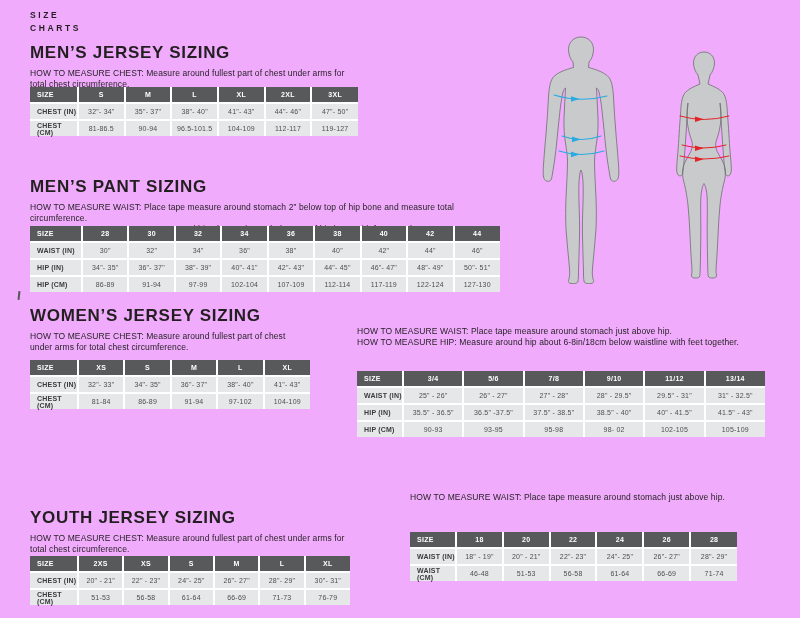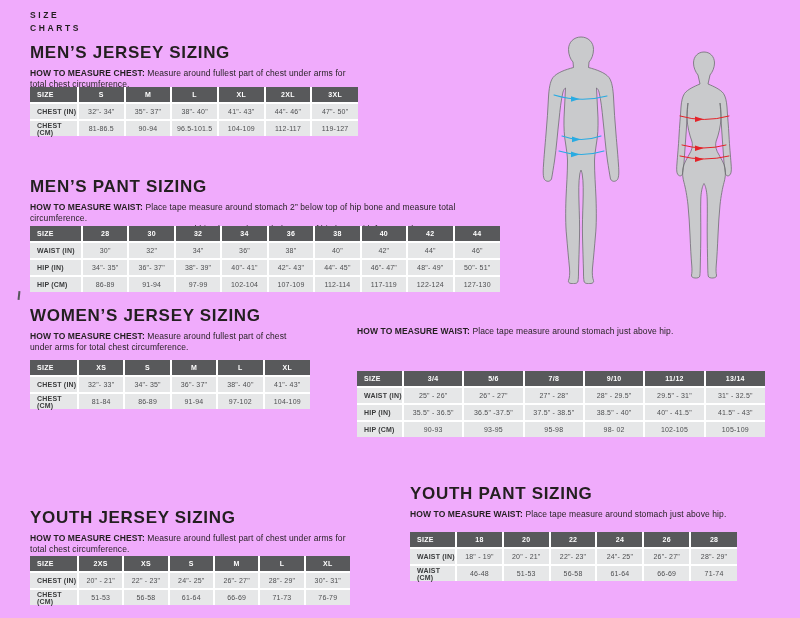--- a/index.html
+++ b/index.html
@@ -22,21 +22,21 @@
   #sec-womens-jersey { left:30px;  top:307px; width:280px; height:108px; }
   #sec-womens-pant   { left:357px; top:319px; width:408px; height:124px; }
   #sec-youth-jersey  { left:30px;  top:485px; width:320px; height:102px;margin-top:24px; }
   #sec-youth-pant    { left:410px; top:485px; width:327px; height:102px; }
 
   .sec h2 {
     margin:0; font-size:17px; font-weight:bold; letter-spacing:0.7px; line-height:1;
   }
   .howto { margin-top:7px; }
   .howto p { margin:0; font-size:8.5px; line-height:11px; letter-spacing:0.1px; color:#231f20; }
-  .howto strong { font-weight:bold; }
+  .howto strong { font-weight:normal; }
 
   table {
     position:absolute; left:0; width:100%;
     border-collapse:collapse; table-layout:fixed;
   }
   #sec-mens-jersey table   { top:43px; }
   #sec-mens-pant table     { top:48px; }
   #sec-womens-jersey table { top:53px; }
   #sec-womens-pant table   { top:52px; }
   #sec-youth-jersey table  { top:47px; }
@@ -222,20 +222,21 @@
             <td>97-102</td>
             <td>104-109</td>
           </tr>
         </tbody>
       </table>
   </section>
 
   <section class="sec" id="sec-womens-pant">
     <div class="howto">
         <p><strong>HOW TO MEASURE WAIST: </strong><span>Place tape measure around stomach just above hip.</span></p>
+        <p><strong>HOW TO MEASURE HIP: </strong><span>Measure around hip about 6-8in/18cm below waistline with feet together.</span></p>
       </div>
     <table>
         <colgroup>
           <col style="width: 46px;">
         </colgroup>
         <thead>
           <tr>
             <th>SIZE</th>
             <th>3/4</th>
             <th>5/6</th>
@@ -314,21 +315,20 @@
             <td>61-64</td>
             <td>66-69</td>
             <td>71-73</td>
             <td>76-79</td>
           </tr>
         </tbody>
       </table>
   </section>
 
   <section class="sec" id="sec-youth-pant">
-    <h2>YOUTH PANT SIZING</h2>
     <div class="howto">
         <p><strong>HOW TO MEASURE WAIST: </strong><span>Place tape measure around stomach just above hip.</span></p>
       </div>
     <table>
         <colgroup>
           <col style="width: 46px;">
         </colgroup>
         <thead>
           <tr>
             <th>SIZE</th>

